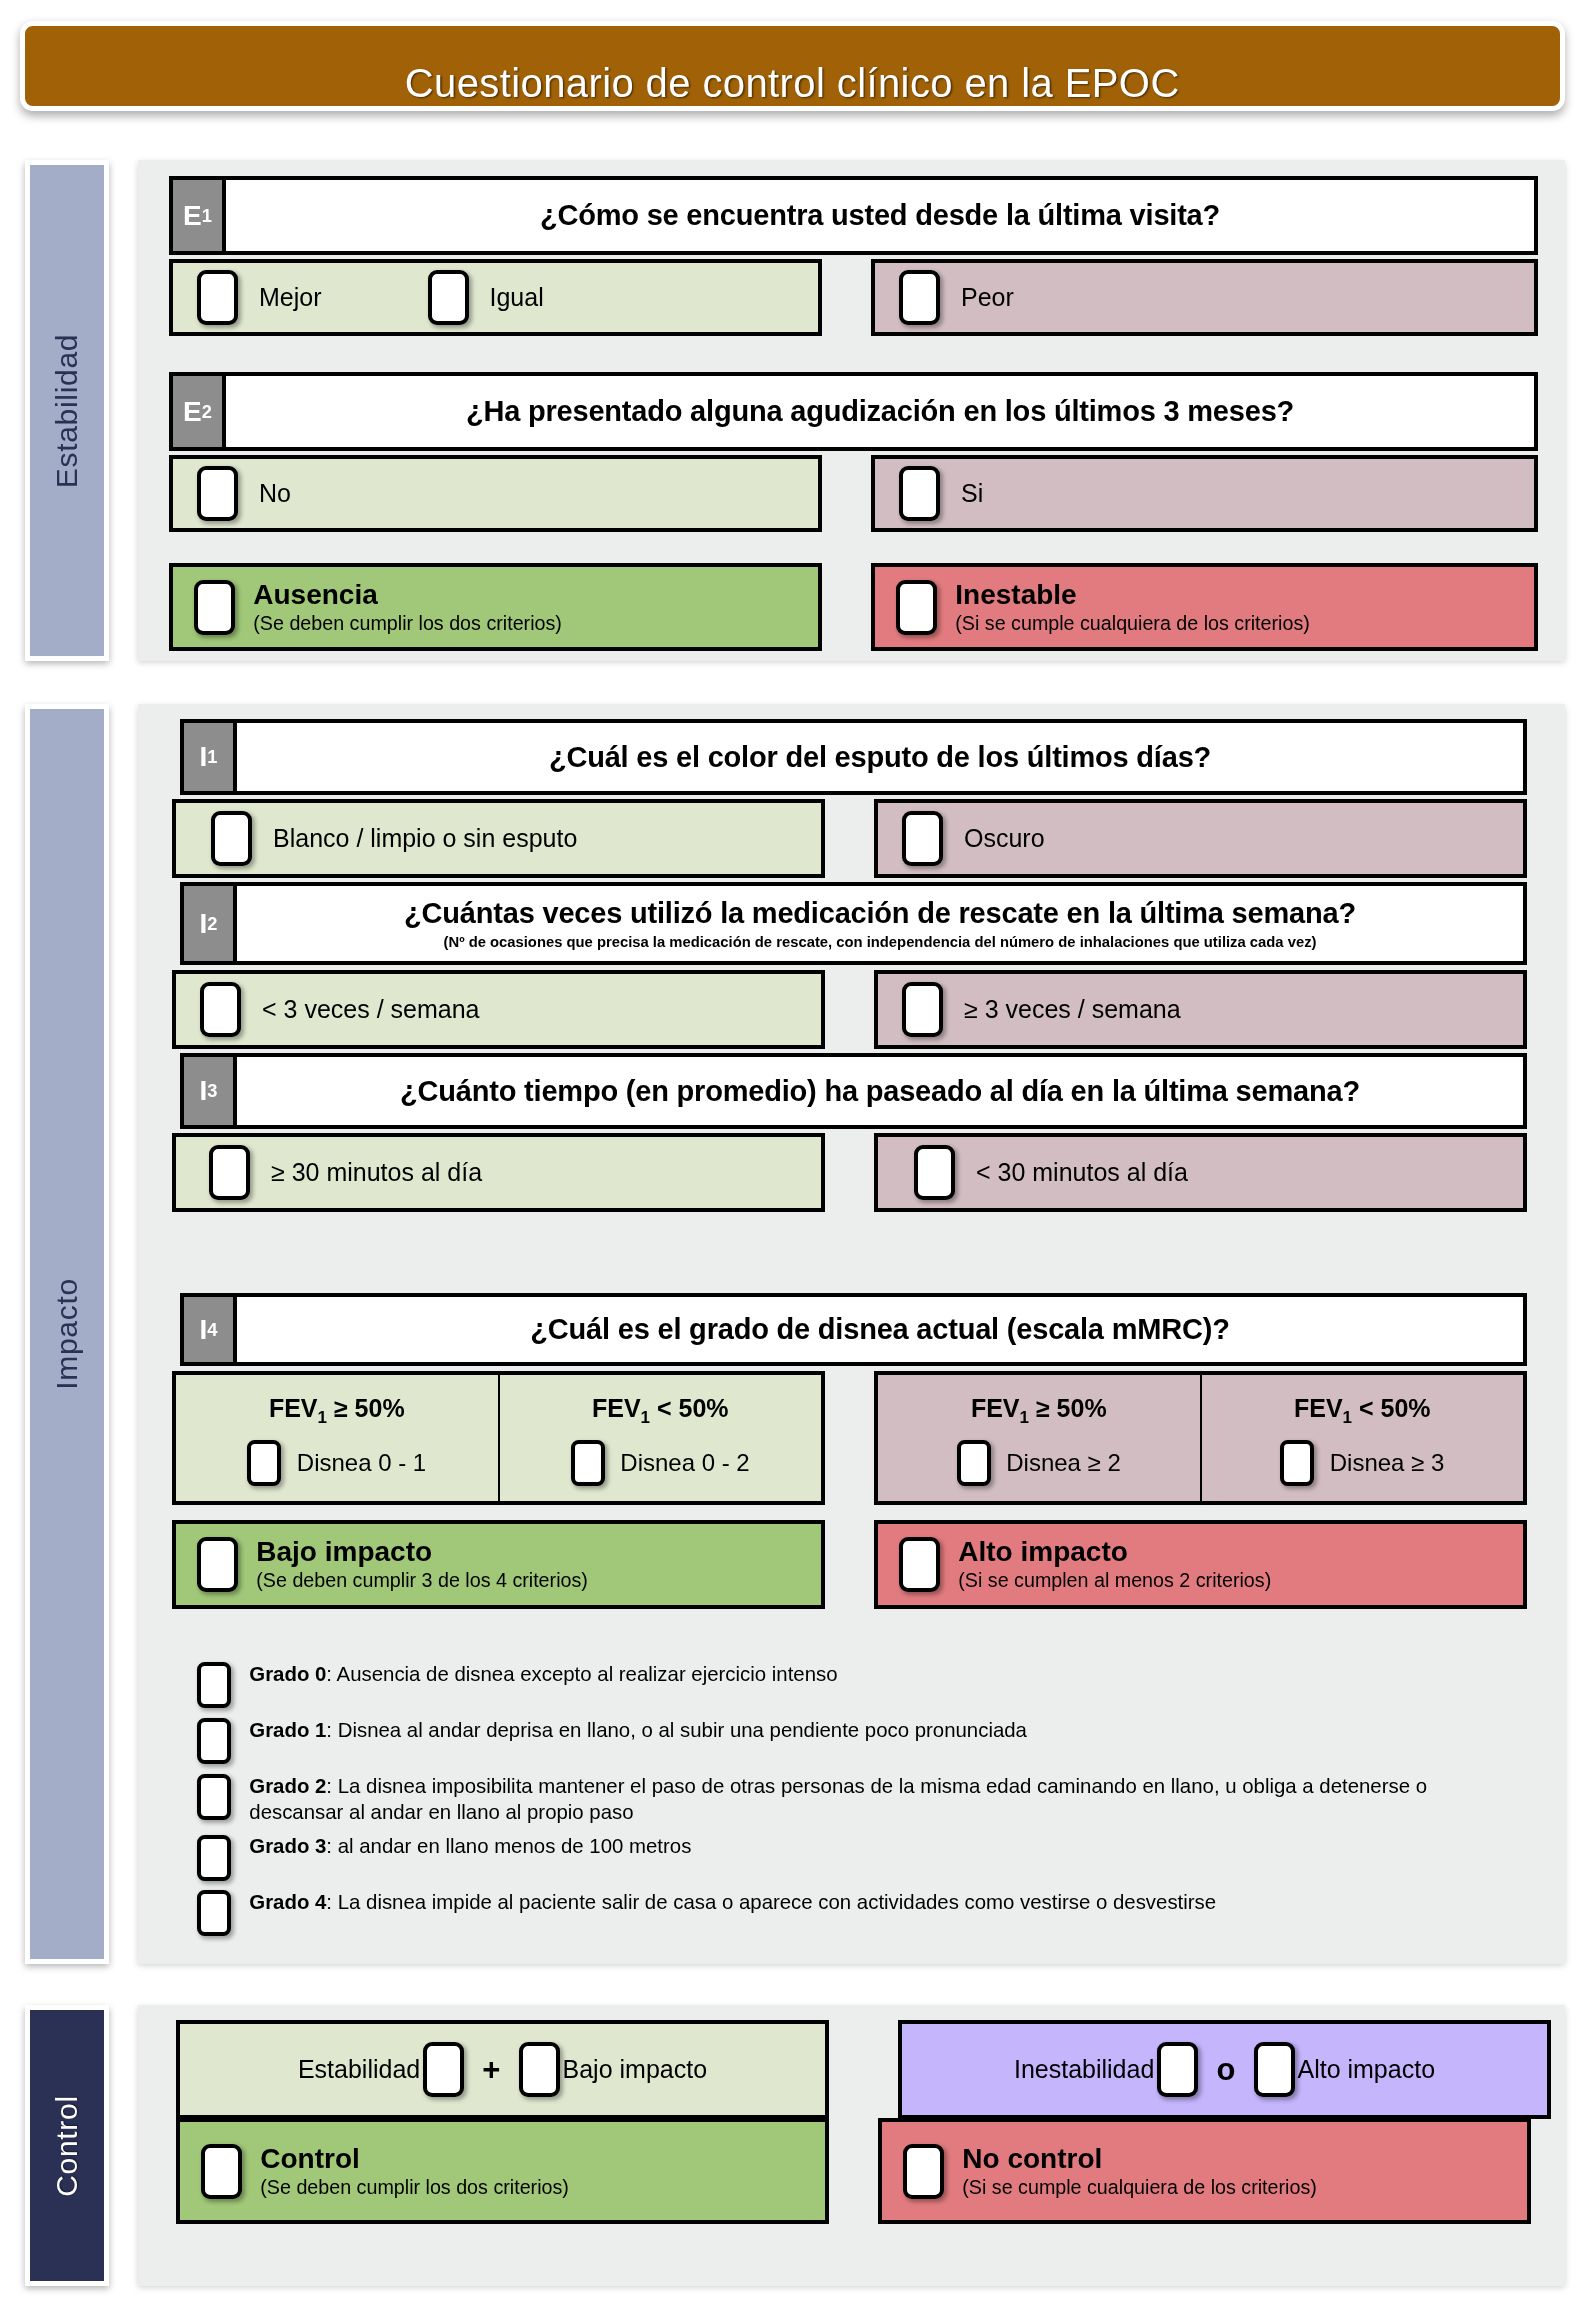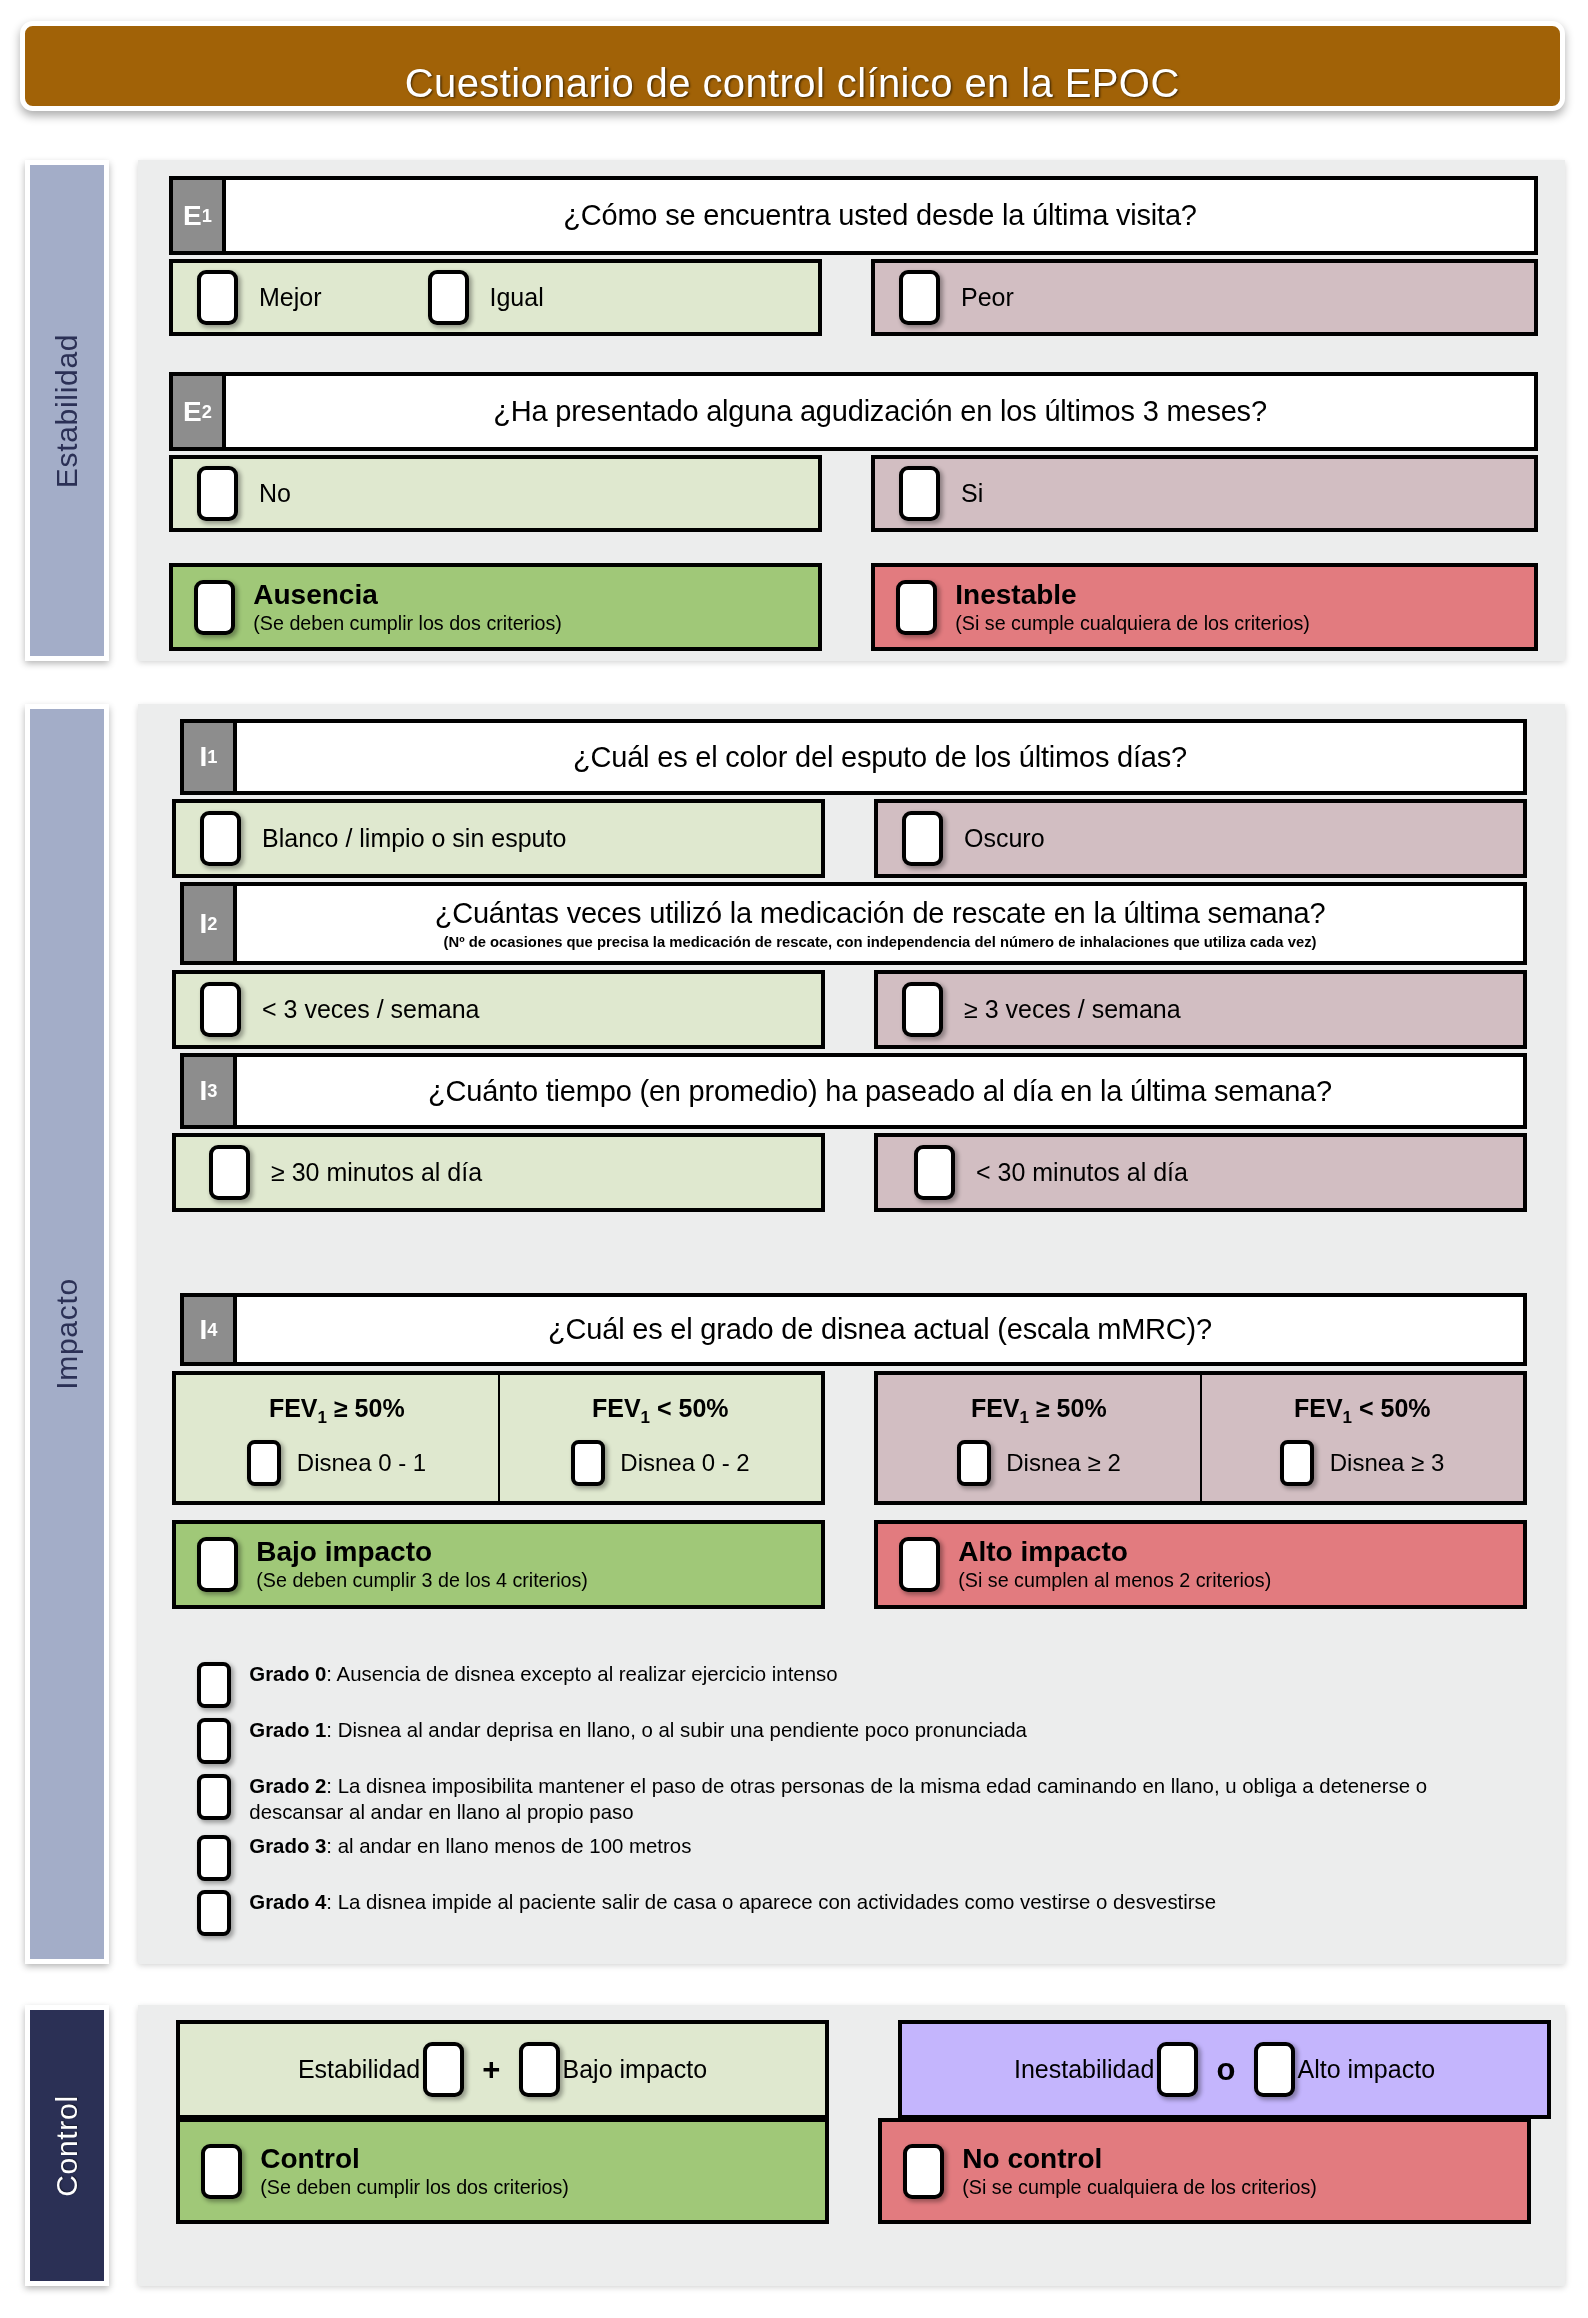--- a/index.html
+++ b/index.html
@@ -37,21 +37,21 @@
   .q-tag{
     width:53px;flex:0 0 53px;background:#8d8d8d;border-right:4.2px solid #000;
     color:#fff;font-size:28px;font-weight:700;
     display:flex;align-items:center;justify-content:center;box-sizing:border-box;
   }
   .q-tag sub{font-size:18.3px;vertical-align:sub;}
   .q-text{
     flex:1;display:flex;flex-direction:column;align-items:center;justify-content:center;
     text-align:center;padding:0 7px;box-sizing:border-box;
   }
-  .q-text .main{font-size:29px;font-weight:400;color:#000;letter-spacing:-0.2px;}
+  .q-text .main{font-size:29px;font-weight:700;color:#000;letter-spacing:-0.2px;}
   .q-text .sub{font-size:14.8px;font-weight:700;color:#000;margin-top:4.9px;}
 
   
   .ans{position:absolute;box-sizing:border-box;border:4.2px solid #000;display:flex;align-items:center;}
   .ans.green{background:#dfe8cf;}
   .ans.pink{background:#d2bec2;}
   .ans.solid-green{background:#a0c878;}
   .ans.solid-red{background:#e27b7f;}
 
   .cb{
@@ -171,21 +171,21 @@
 
   <div class="q-row" style="left:180px;top:719px;width:1347px;height:76px;">
     <div class="q-tag">
       <span>I</span>
         <sub>1</sub>
     </div>
     <div class="q-text">
       <div class="main">¿Cuál es el color del esputo de los últimos días?</div>
     </div>
   </div>
-  <div class="ans green" style="left:172px;top:799px;width:653px;height:79px;padding-left:24px;">
+  <div class="ans green" style="left:172px;top:799px;width:653px;height:79px;padding-left:35px;">
     <div class="cb"></div>
     <span class="opt-label">Blanco / limpio o sin esputo</span>
   </div>
   <div class="ans pink" style="left:874px;top:799px;width:653px;height:79px;padding-left:24px;">
     <div class="cb"></div>
     <span class="opt-label">Oscuro</span>
   </div>
 
   <div class="q-row" style="left:180px;top:882px;width:1347px;height:83px;">
     <div class="q-tag">

